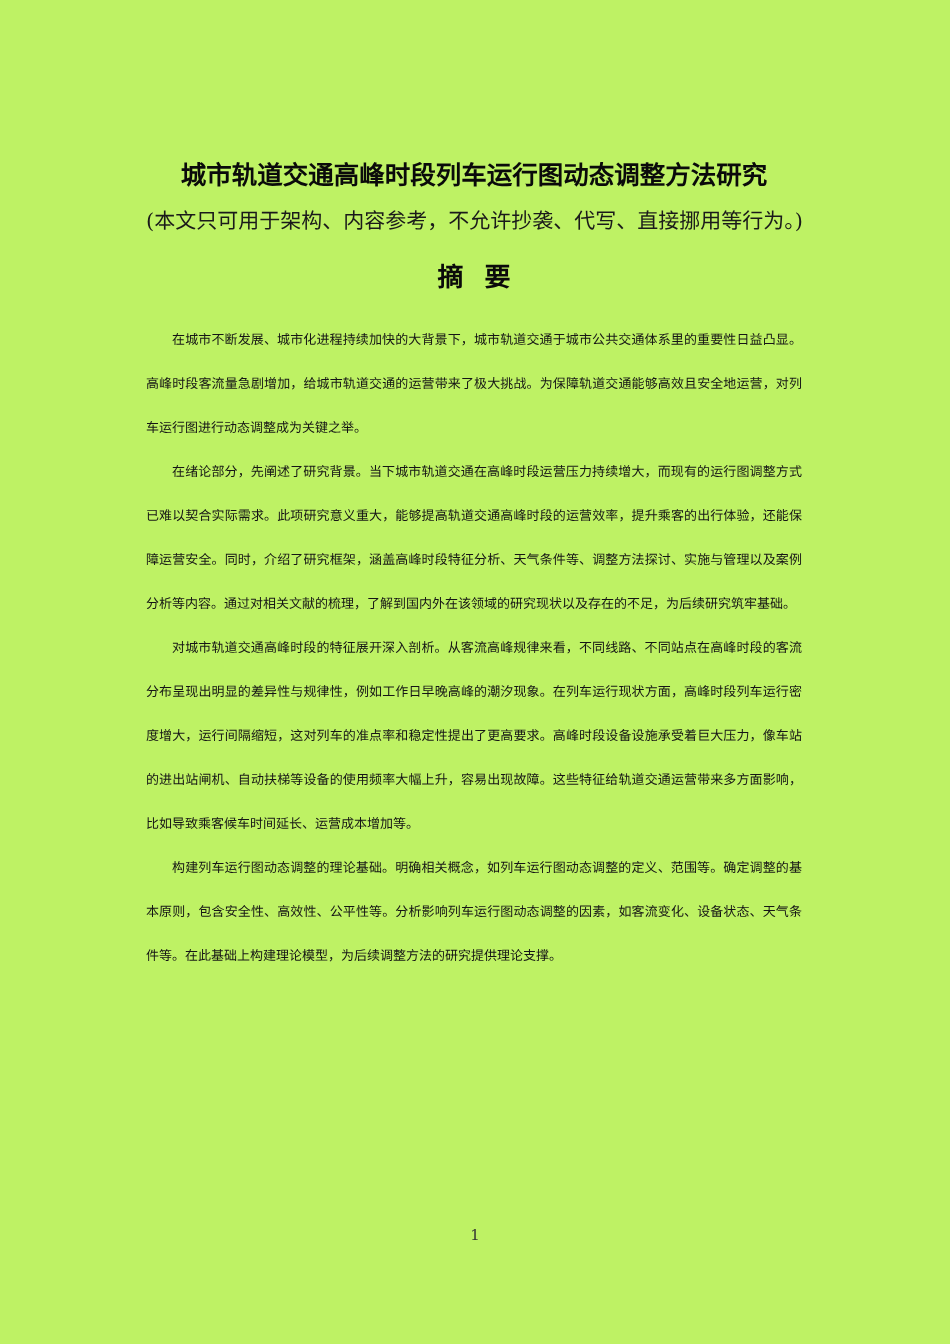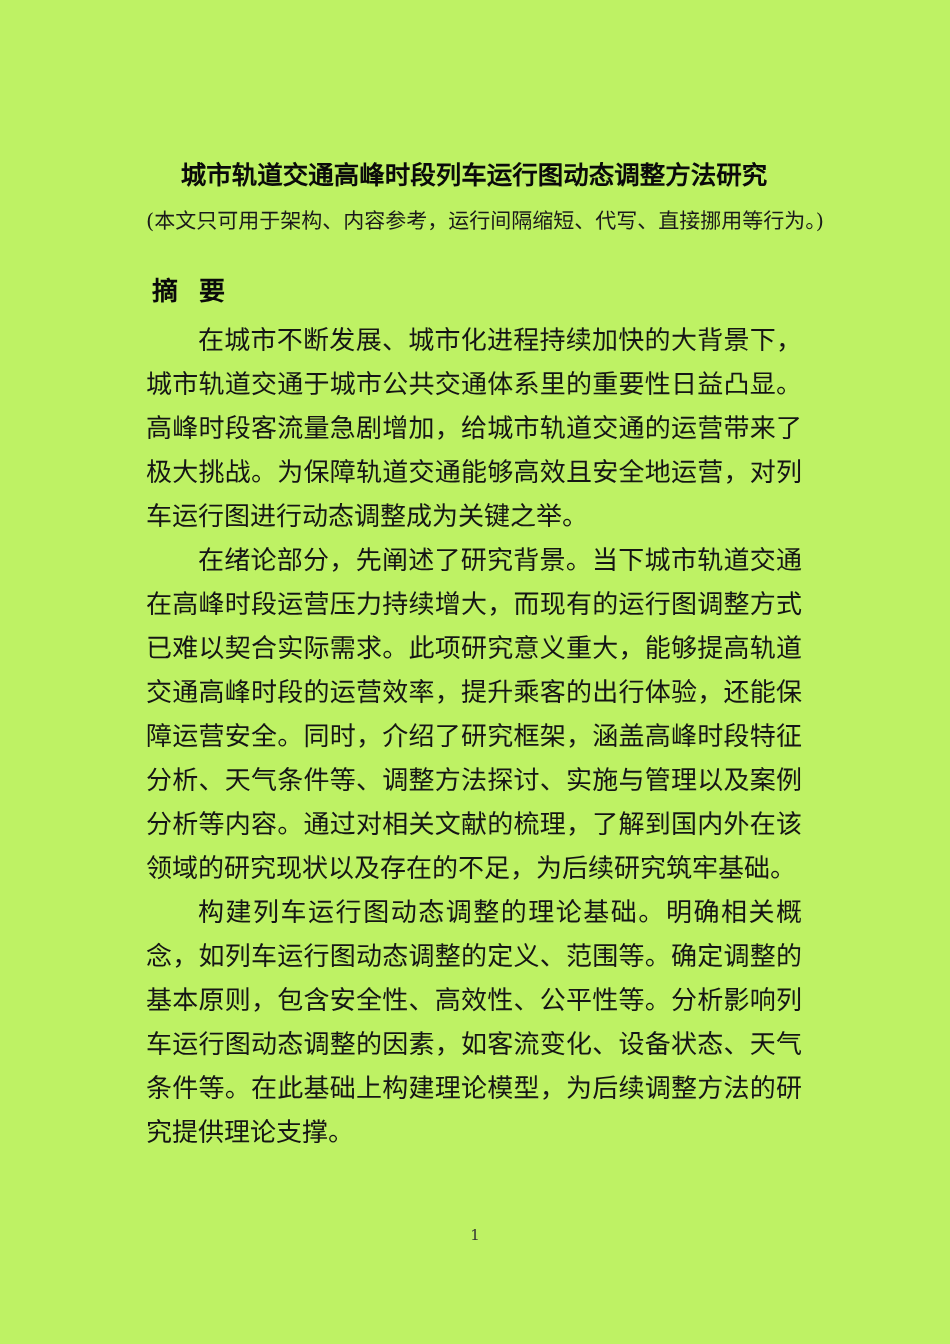--- a/index.html
+++ b/index.html
@@ -57,44 +57,44 @@
     line-height: 30px;
     color: #1a1a1a;
     white-space: nowrap;
   }
 
   .section-heading {
     margin: 0;
     padding: 0;
     position: absolute;
     left: 0;
-    top: 272px;
+    top: 258px;
     width: 656px;
-    text-align: left;
+    text-align: center;
     font-family: "DejaVu Sans", "Liberation Sans", sans-serif;
     font-weight: bold;
     font-size: 26px;
     line-height: 38px;
     letter-spacing: 6px;
     text-indent: 6px;
     color: #0a0a0a;
   }
 
   .body-block {
     position: absolute;
     left: 0;
     top: 318px;
     width: 656px;
   }
 
   .para {
     margin: 0 0 0 0;
     padding: 0;
     font-family: "DejaVu Serif", "Liberation Serif", serif;
-    font-size: 26px;
+    font-size: 13px;
     line-height: 44px;
     color: #151515;
     text-align: justify;
     text-justify: inter-ideograph;
     text-indent: 2em;
     word-break: break-all;
     letter-spacing: 0px;
   }
 
   .page-number {
@@ -111,27 +111,28 @@
 </style>
 </head>
 <body>
 
 <div class="page">
 
   <div class="content">
 
     <h1 class="doc-title">城市轨道交通高峰时段列车运行图动态调整方法研究</h1>
 
-    <div class="doc-subtitle">(本文只可用于架构、内容参考，运行间隔缩短、代写、直接挪用等行为。)</div>
+    <div class="doc-subtitle">(本文只可用于架构、内容参考，不允许抄袭、代写、直接挪用等行为。)</div>
 
     <h2 class="section-heading">摘 要</h2>
 
     <div class="body-block">
       <p class="para">在城市不断发展、城市化进程持续加快的大背景下，城市轨道交通于城市公共交通体系里的重要性日益凸显。高峰时段客流量急剧增加，给城市轨道交通的运营带来了极大挑战。为保障轨道交通能够高效且安全地运营，对列车运行图进行动态调整成为关键之举。</p>
       <p class="para">在绪论部分，先阐述了研究背景。当下城市轨道交通在高峰时段运营压力持续增大，而现有的运行图调整方式已难以契合实际需求。此项研究意义重大，能够提高轨道交通高峰时段的运营效率，提升乘客的出行体验，还能保障运营安全。同时，介绍了研究框架，涵盖高峰时段特征分析、天气条件等、调整方法探讨、实施与管理以及案例分析等内容。通过对相关文献的梳理，了解到国内外在该领域的研究现状以及存在的不足，为后续研究筑牢基础。</p>
+      <p class="para">对城市轨道交通高峰时段的特征展开深入剖析。从客流高峰规律来看，不同线路、不同站点在高峰时段的客流分布呈现出明显的差异性与规律性，例如工作日早晚高峰的潮汐现象。在列车运行现状方面，高峰时段列车运行密度增大，运行间隔缩短，这对列车的准点率和稳定性提出了更高要求。高峰时段设备设施承受着巨大压力，像车站的进出站闸机、自动扶梯等设备的使用频率大幅上升，容易出现故障。这些特征给轨道交通运营带来多方面影响，比如导致乘客候车时间延长、运营成本增加等。</p>
       <p class="para">构建列车运行图动态调整的理论基础。明确相关概念，如列车运行图动态调整的定义、范围等。确定调整的基本原则，包含安全性、高效性、公平性等。分析影响列车运行图动态调整的因素，如客流变化、设备状态、天气条件等。在此基础上构建理论模型，为后续调整方法的研究提供理论支撑。</p>
     </div>
 
   </div>
 
   <div class="page-number">1</div>
 
 </div>
 
 </body></html>

